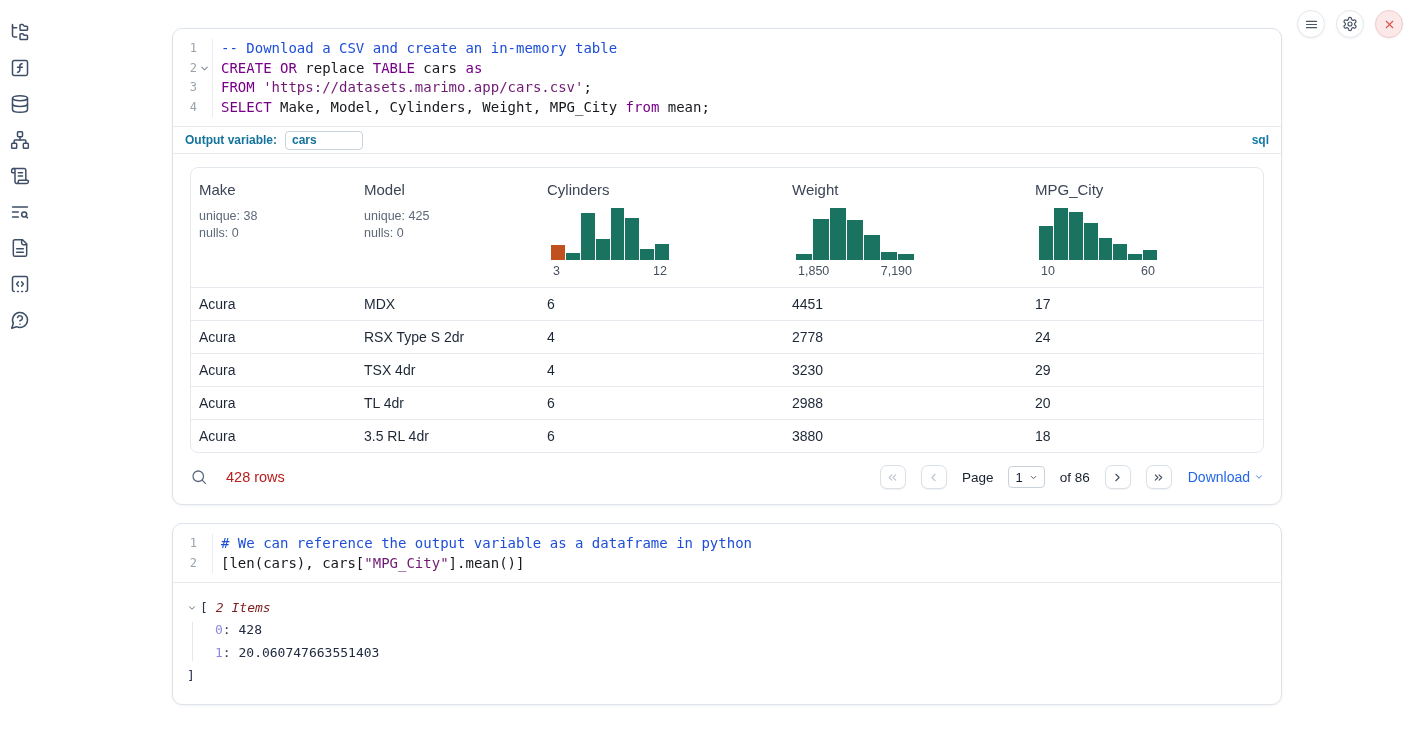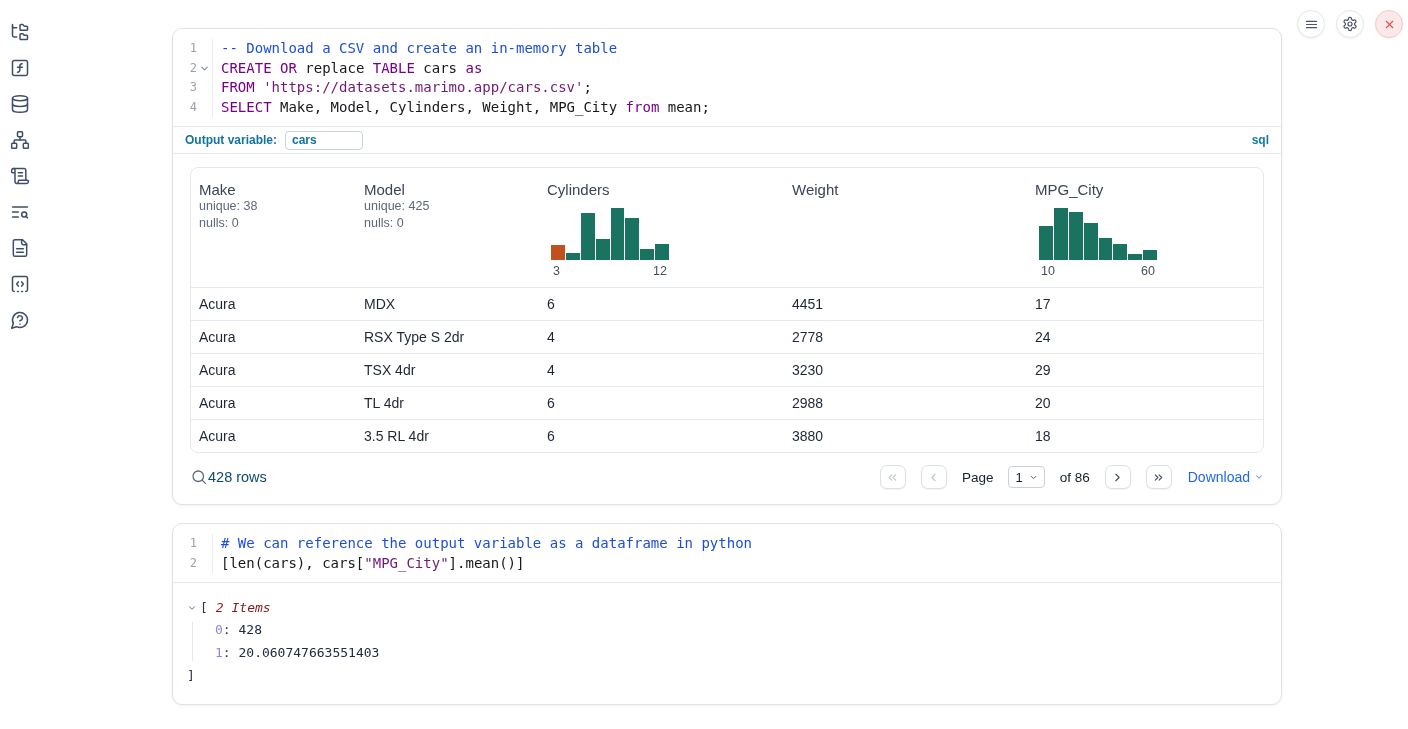--- a/index.html
+++ b/index.html
@@ -44,35 +44,35 @@
   .meta-input { margin-left:8px; width:78px; height:19px; border:1px solid #c9d4de; border-radius:4px;
     font-family:"Liberation Sans", sans-serif; font-size:12px; font-weight:bold; color:#14739c; padding:0 6px; outline:none; }
   .meta-lang { margin-left:auto; color:#1579a8; font-size:12px; font-weight:bold; }
 
   
   .table-wrap { padding:13px 17px 0; }
   .table-card { border:1px solid #e3e8ee; border-radius:8px; overflow:hidden; }
   .t-head { display:grid; grid-template-columns:165px 183px 245px 243px 1fr; padding-top:13px; }
   .t-col { padding-left:8px; }
   .t-col-label { font-size:15px; color:#3b4556; }
-  .t-stats { font-size:12.5px; color:#5d6878; line-height:16.5px; padding-bottom:8px; }
+  .t-stats { margin-top:10px; font-size:12.5px; color:#5d6878; line-height:16.5px; padding-bottom:8px; }
   .hist-wrap { margin-top:10px; width:118px; margin-left:4px; }
   .hist { height:52px; display:flex; align-items:flex-end; gap:1px; }
   .hist .bar { flex:1; background:#1a7360; }
   .hist .bar.highlight { background:#c0511e; }
   .hist-labels { display:flex; justify-content:space-between; font-size:12.5px; color:#46505f; margin-top:4px; padding:0 2px 9px; }
   .t-body .t-row { display:grid; grid-template-columns:165px 183px 245px 243px 1fr; border-top:1px solid #e7ebef;
     height:33px; align-items:center; font-size:14px; color:#1d2736; }
   .t-row > div { padding-left:8px; }
 
   
   .t-footer { display:flex; align-items:center; padding:12px 17px 15px; }
   .search-btn { width:18px; height:18px; cursor:pointer; }
   .search-btn svg { stroke:#5d6a7a; fill:none; stroke-width:1.7; stroke-linecap:round; }
-  .rowcount { margin-left:0; font-size:14.5px; color:#0c4a6e; }
+  .rowcount { margin-left:18px; font-size:14.5px; color:#b91c1c; }
   .pager { margin-left:auto; display:flex; align-items:center; gap:15px; }
   .pg-btn { width:26px; height:24px; border:1px solid #d9e0e8; border-radius:7px; background:#fff;
     display:flex; align-items:center; justify-content:center; box-shadow:0 1px 1px rgba(16,24,40,.06); cursor:pointer; }
   .pg-btn svg { fill:none; stroke-width:2; stroke-linecap:round; stroke-linejoin:round; }
   .pg-btn.disabled svg { stroke:#bcc5d0; }
   .pg-btn.enabled svg { stroke:#414c5c; }
   .page-label, .of-label { font-size:13.5px; color:#17202e; }
   .page-select { border:1px solid #c9d2dc; border-radius:4px; height:22px; display:flex; align-items:center;
     padding:0 6px; gap:6px; font-size:13px; color:#17202e; cursor:pointer; background:#fff; }
   .page-select svg { stroke:#333; fill:none; stroke-width:2; stroke-linecap:round; stroke-linejoin:round; }
@@ -261,20 +261,35 @@
                   <div class="bar" style="height: 16px;"></div>
                 </div>
                 <div class="hist-labels">
                   <span>3</span>
                   <span>12</span>
                 </div>
               </div>
             </div>
             <div class="t-col">
               <div class="t-col-label">Weight</div>
+              <div class="hist-wrap">
+                <div class="hist">
+                  <div class="bar" style="height: 6px;"></div>
+                  <div class="bar" style="height: 41px;"></div>
+                  <div class="bar" style="height: 52px;"></div>
+                  <div class="bar" style="height: 40px;"></div>
+                  <div class="bar" style="height: 25px;"></div>
+                  <div class="bar" style="height: 8px;"></div>
+                  <div class="bar" style="height: 6px;"></div>
+                </div>
+                <div class="hist-labels">
+                  <span>1,850</span>
+                  <span>7,190</span>
+                </div>
+              </div>
             </div>
             <div class="t-col">
               <div class="t-col-label">MPG_City</div>
               <div class="hist-wrap">
                 <div class="hist">
                   <div class="bar" style="height: 34px;"></div>
                   <div class="bar" style="height: 52px;"></div>
                   <div class="bar" style="height: 48px;"></div>
                   <div class="bar" style="height: 37px;"></div>
                   <div class="bar" style="height: 22px;"></div>

